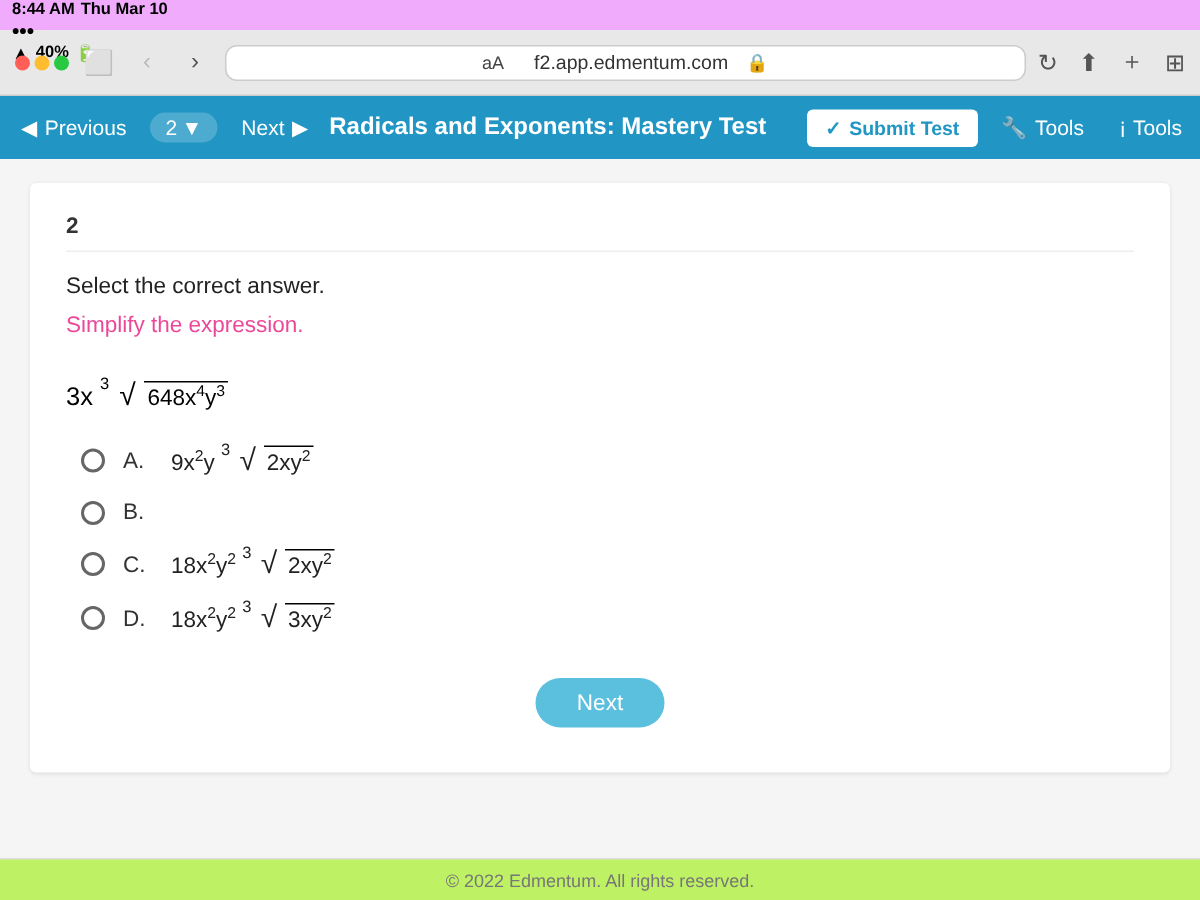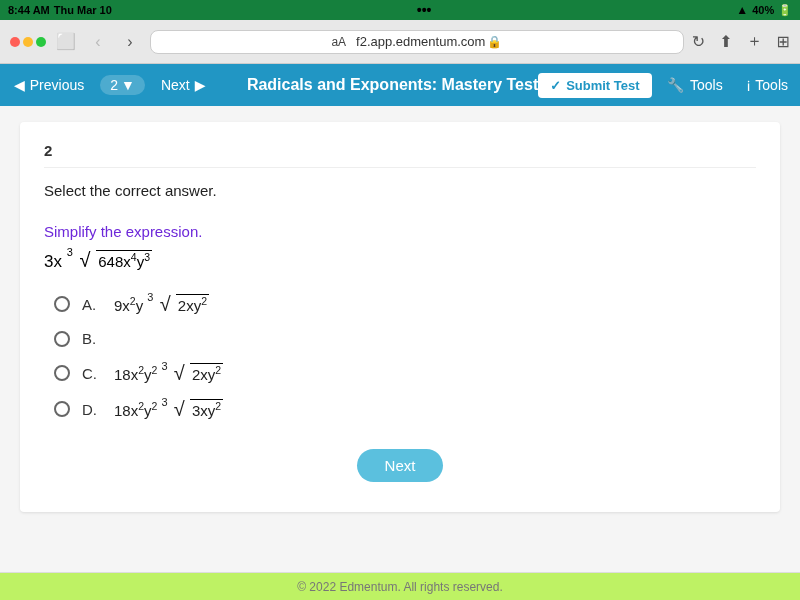--- a/index.html
+++ b/index.html
@@ -7,28 +7,29 @@
       font-family: -apple-system, BlinkMacSystemFont, 'Helvetica Neue', Arial, sans-serif;
       background: #f0f0f0;
       width: 800px;
       height: 600px;
       overflow: hidden;
       position: relative;
     }
 
     
     .status-bar {
-      background: #15803d;
+      background: #f0abfc;
       height: 20px;
       display: flex;
-      align-items: center;
+      align-items: flex-start;
       justify-content: space-between;
       padding: 0 8px;
       font-size: 11px;
       font-weight: 600;
+      flex-direction: column;
     }
     .status-left { display: flex; align-items: center; gap: 4px; }
     .status-right { display: flex; align-items: center; gap: 4px; }
 
     
     .browser-chrome {
       background: #e8e8e8;
       height: 44px;
       display: flex;
       align-items: center;
@@ -55,21 +56,21 @@
     .address-bar {
       flex: 1;
       background: #fff;
       border-radius: 8px;
       height: 24px;
       display: flex;
       align-items: center;
       justify-content: center;
       font-size: 13px;
       color: #333;
-      gap: 2px;
+      gap: 12px;
       border: 1px solid #ccc;
     }
     .browser-actions { display: flex; gap: 14px; align-items: center; }
     .browser-action-btn {
       background: none;
       border: none;
       font-size: 16px;
       color: #555;
       cursor: pointer;
     }
@@ -105,21 +106,21 @@
       border-radius: 12px;
       padding: 2px 10px;
       font-size: 14px;
       color: #fff;
       display: flex; align-items: center; gap: 3px;
       cursor: pointer;
       margin: 0 2px;
     }
     .title-section {
       flex: 1;
-      text-align: right;
+      text-align: left;
       font-size: 16px;
       font-weight: 600;
       color: #fff;
     }
     .toolbar-right {
       display: flex;
       align-items: center;
       height: 100%;
     }
     .submit-btn {
@@ -164,26 +165,26 @@
       font-size: 15px;
       font-weight: 700;
       color: #333;
       margin-bottom: 14px;
       border-bottom: 1px solid #eee;
       padding-bottom: 8px;
     }
     .question-instruction {
       font-size: 15px;
       color: #222;
-      margin-bottom: 24px;
+      margin-bottom: 9px;
     }
     .question-prompt {
       font-size: 15px;
-      color: #6d28d9;
-      margin-bottom: 10px;
+      color: #ec4899;
+      margin-bottom: 29px;
     }
     .expression {
       font-size: 17px;
       font-weight: 500;
     }
     .radical-index {
       font-size: 11px;
       vertical-align: super;
       margin-right: 2px;
       margin-bottom: 2px;

